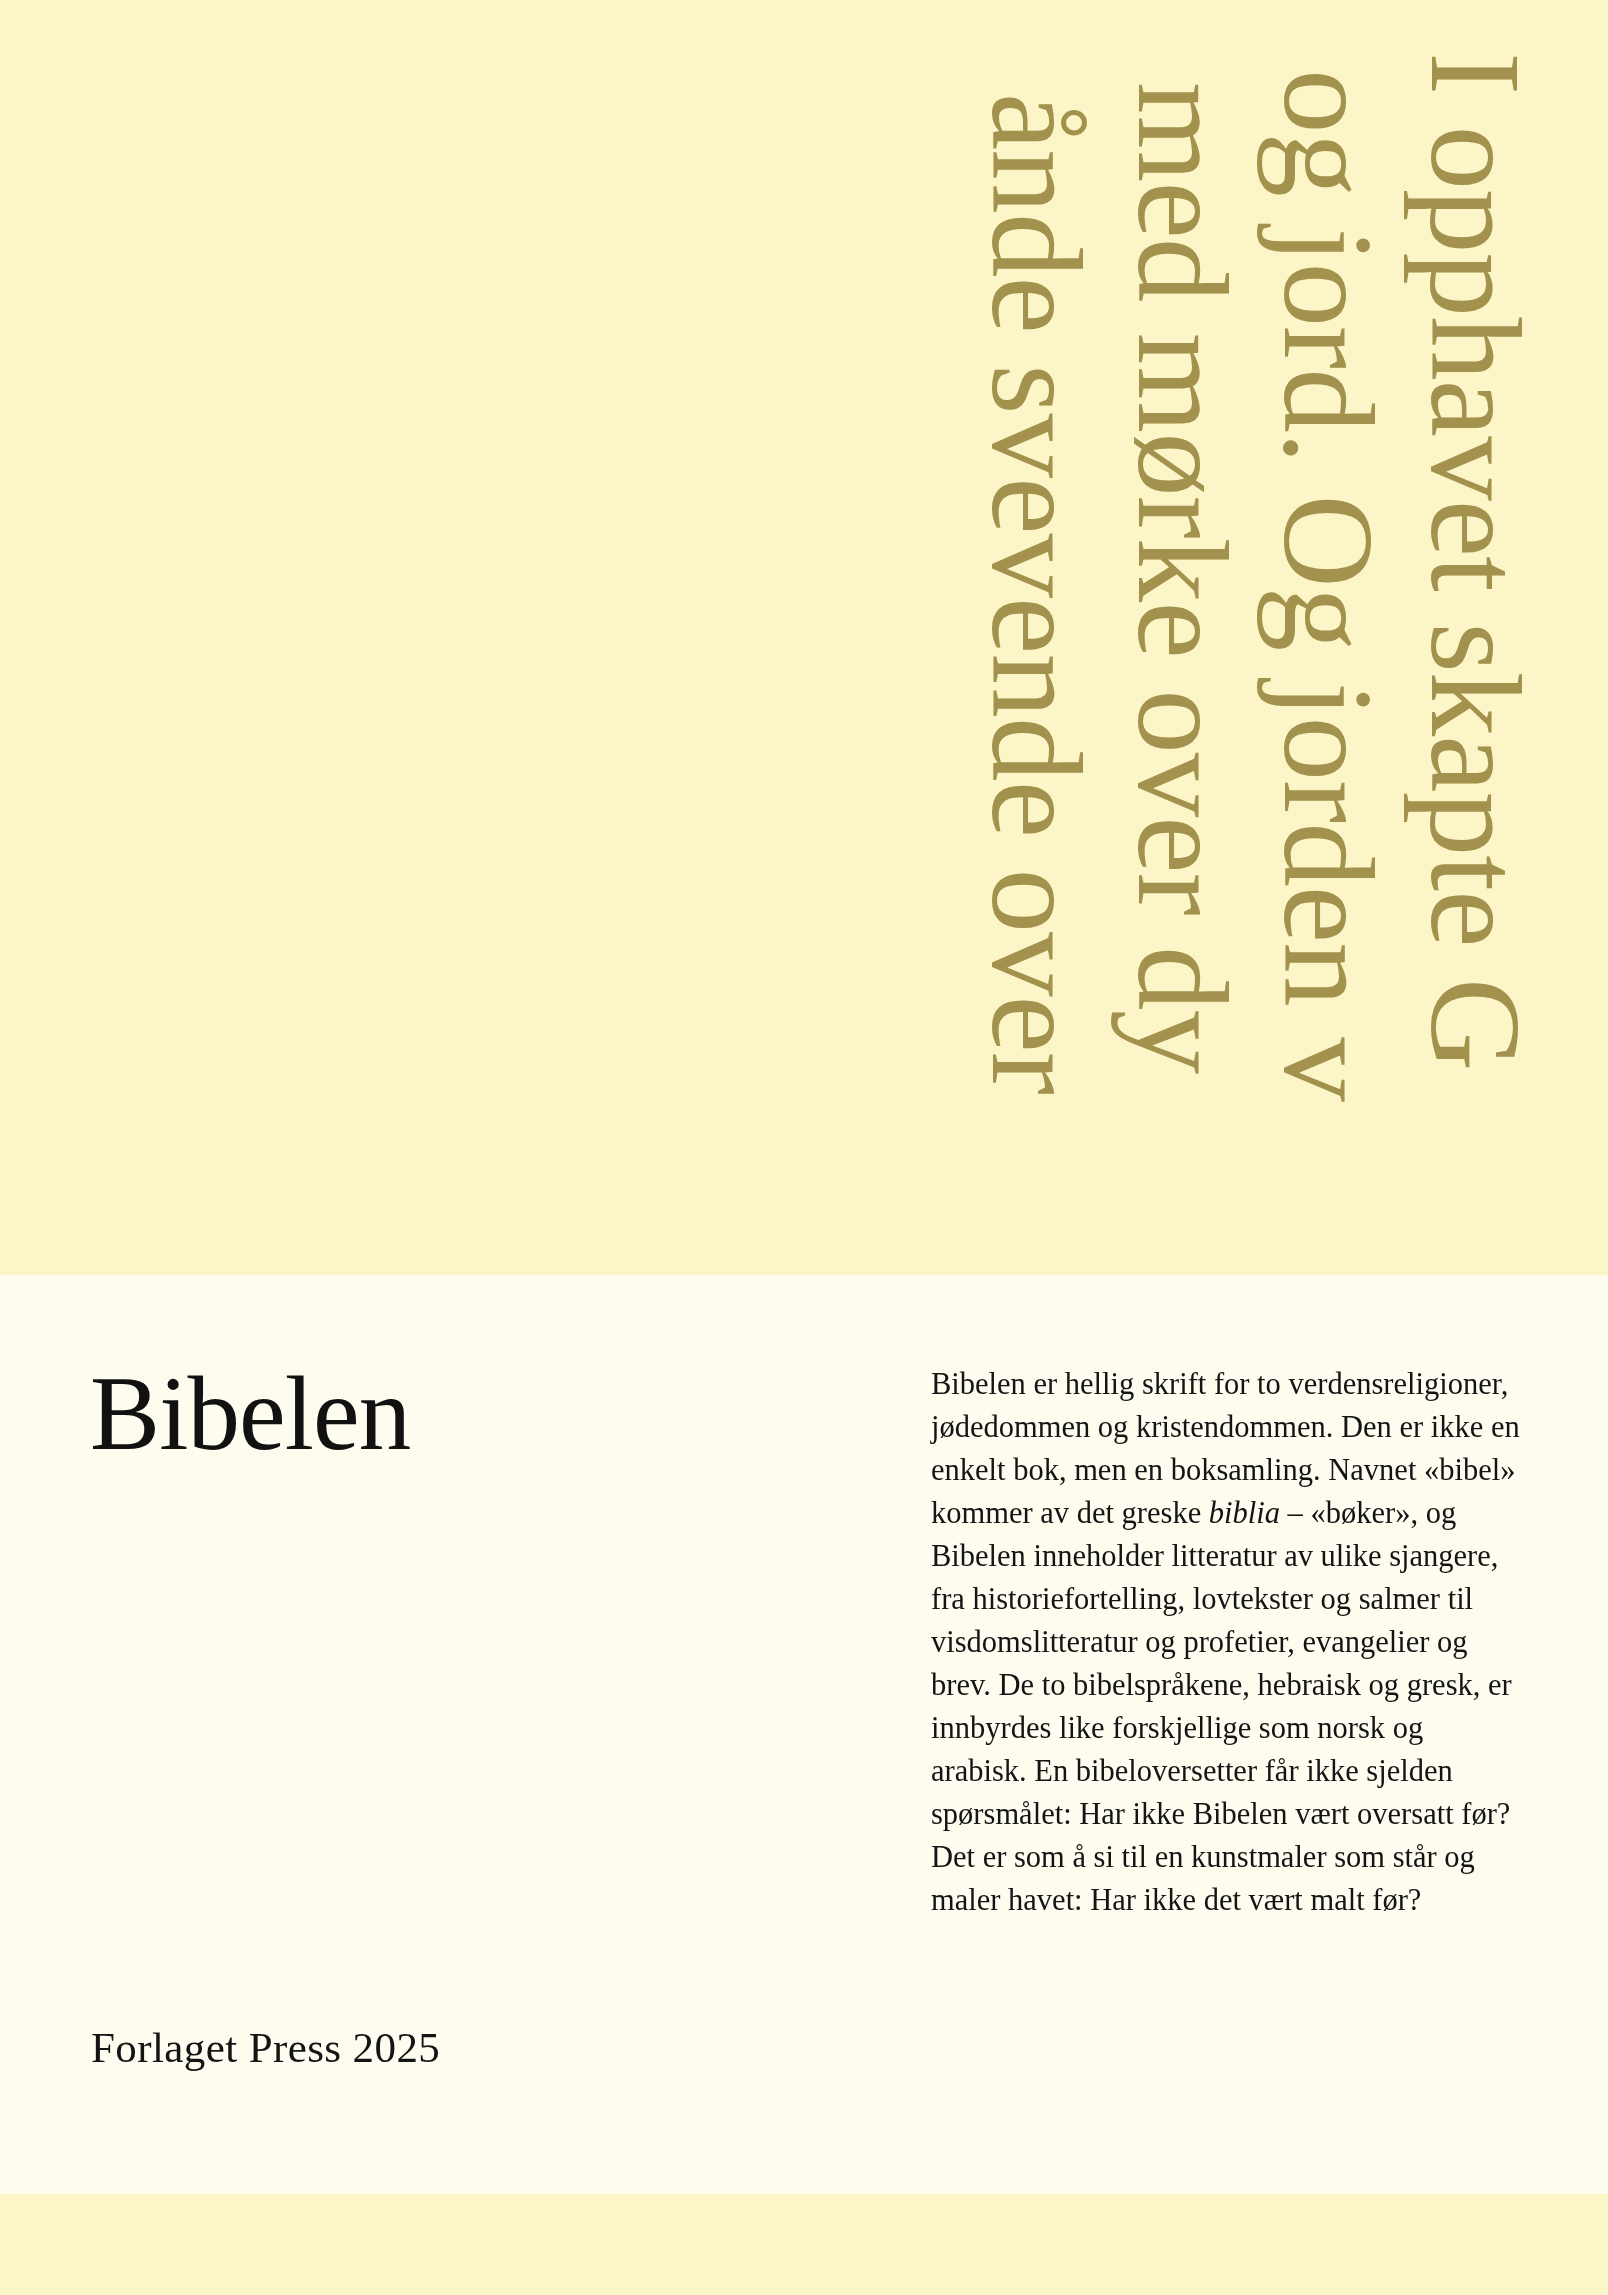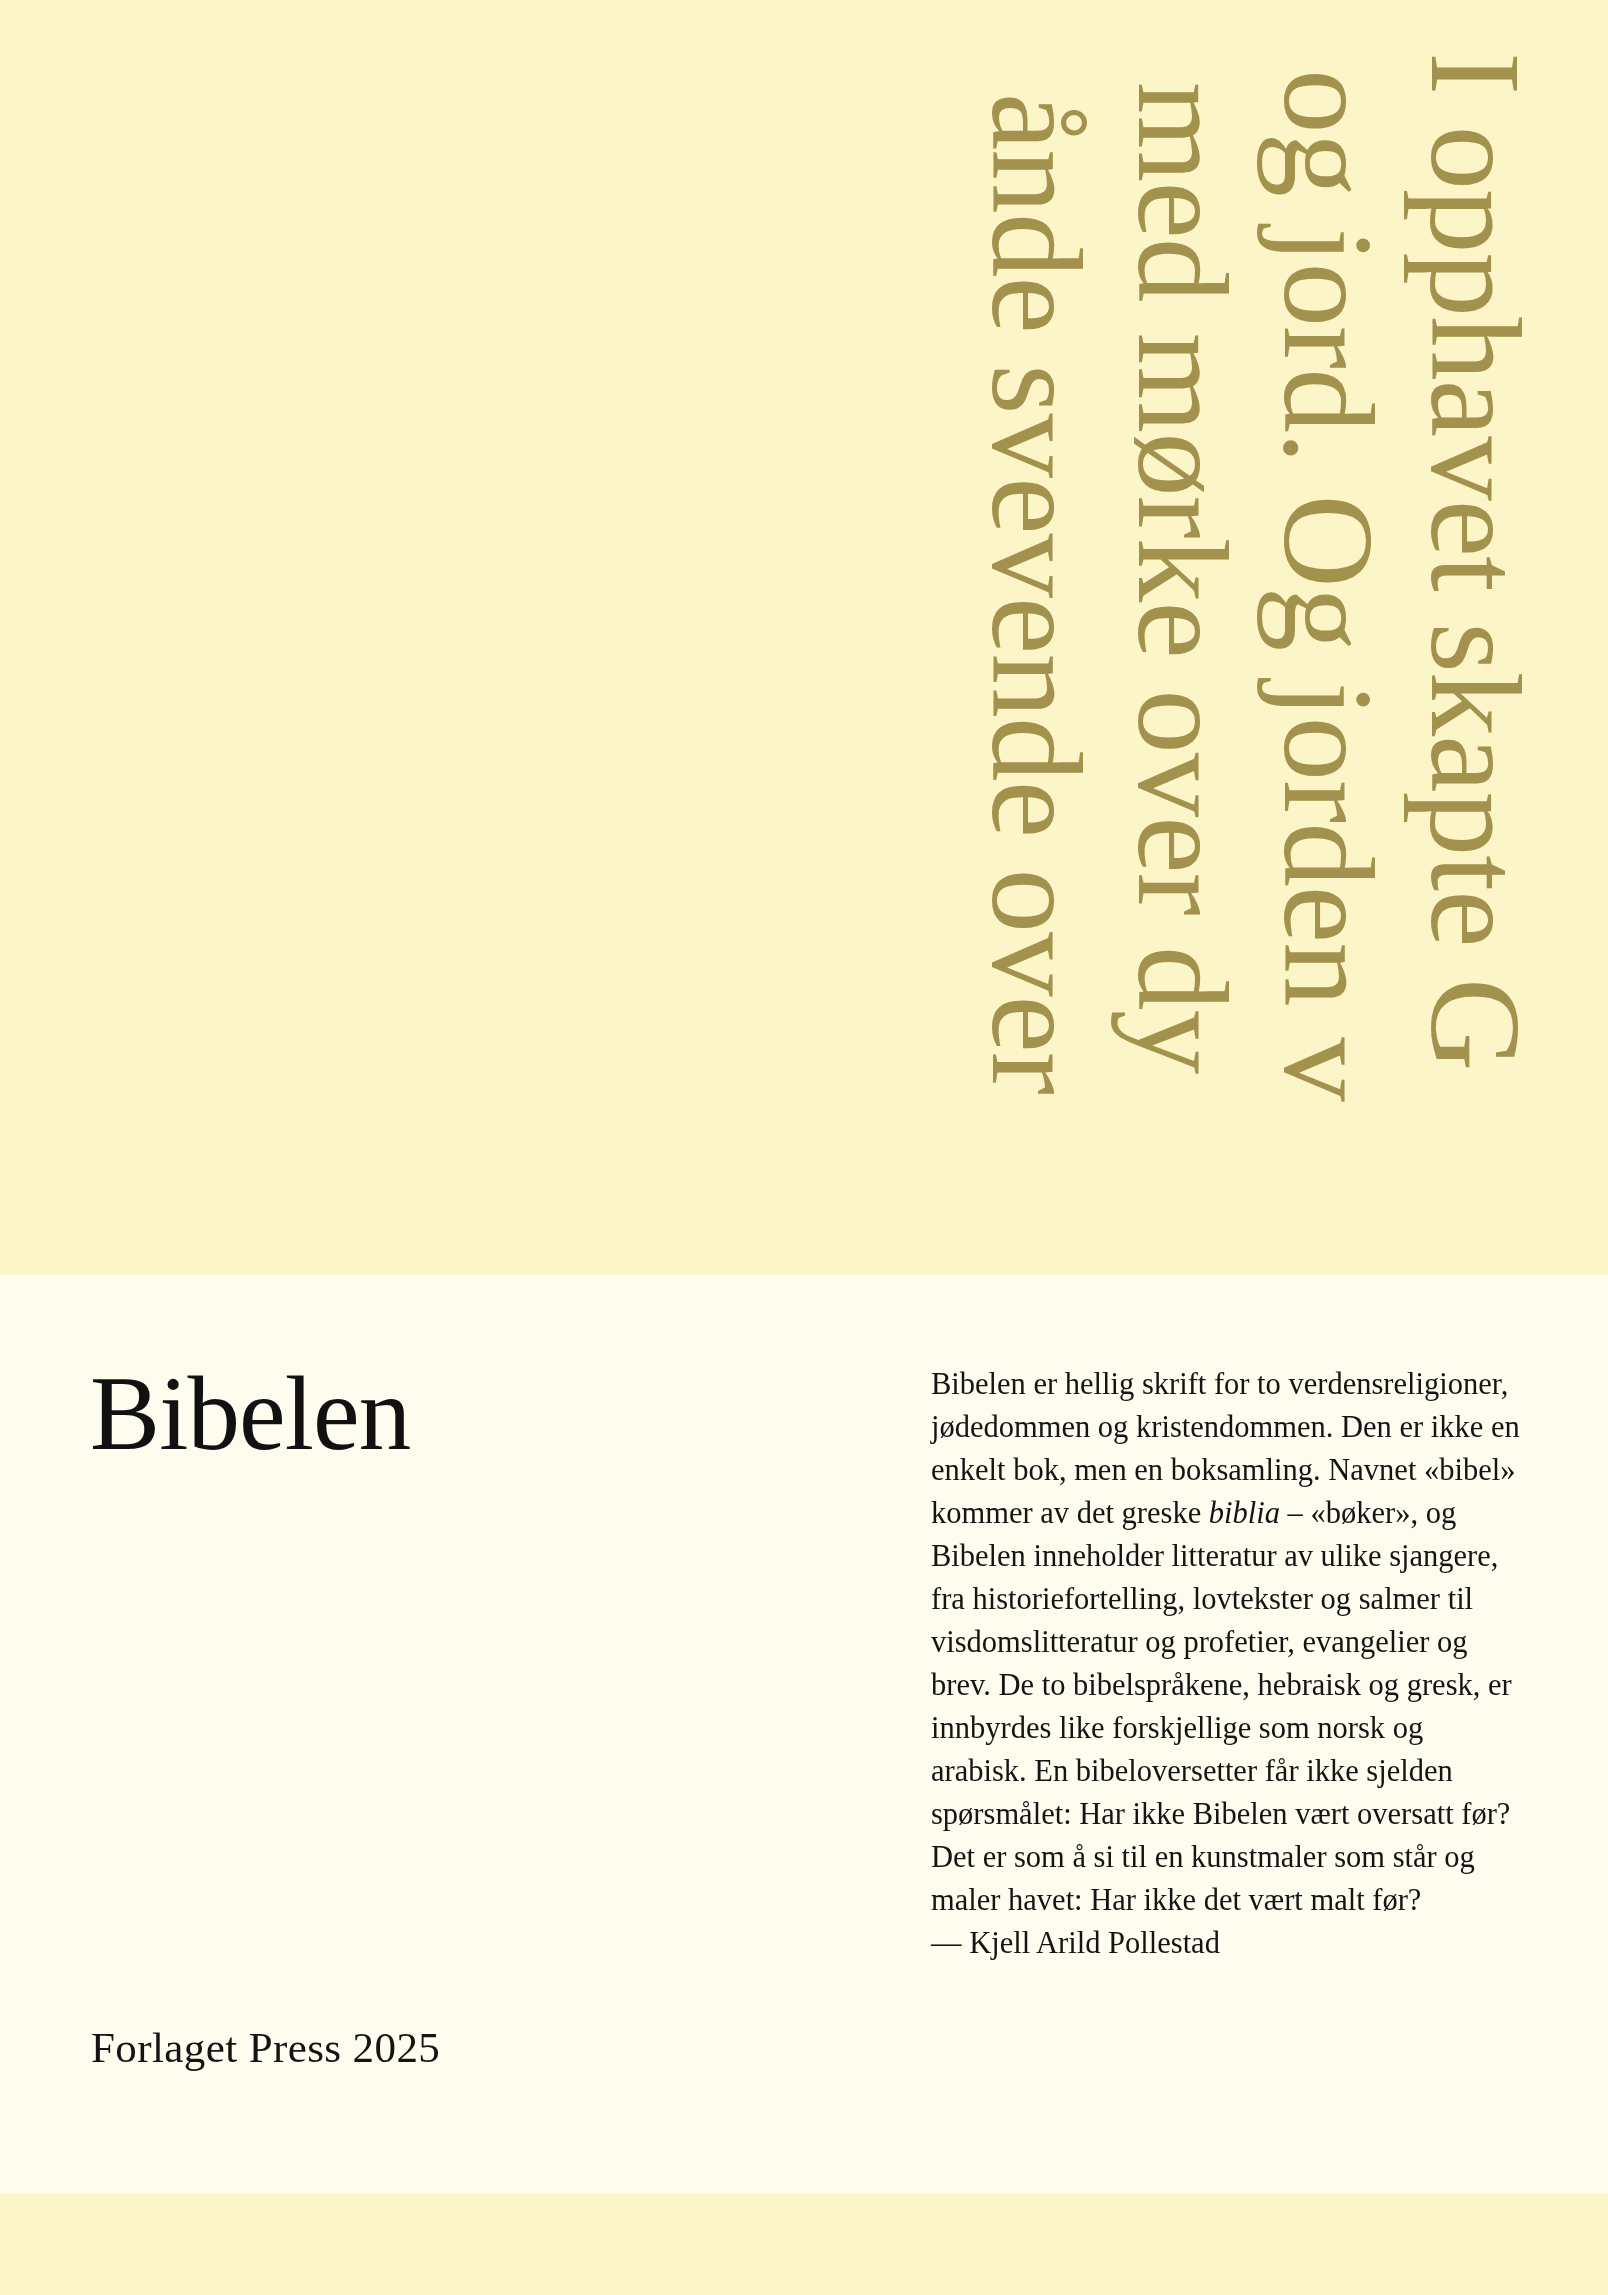--- a/index.html
+++ b/index.html
@@ -122,21 +122,20 @@
       <div class="vcol c3">med mørke over dy</div>
       <div class="vcol c4">ånde svevende over</div>
     </div>
   </div>
 
   <div class="content">
     <div class="title">Bibelen</div>
 
     <div class="blurb">
       <span>Bibelen er hellig skrift for to verdensreligioner, jødedommen og kristendommen. Den er ikke en enkelt bok, men en boksamling. Navnet «bibel» kommer av det greske </span><em>biblia</em><span> – «bøker», og Bibelen inneholder litteratur av ulike sjangere, fra historiefortelling, lovtekster og salmer til visdomslitteratur og profetier, evangelier og brev. De to bibelspråkene, hebraisk og gresk, er innbyrdes like forskjellige som norsk og arabisk. En bibeloversetter får ikke sjelden spørsmålet: Har ikke Bibelen vært oversatt før? Det er som å si til en kunstmaler som står og maler havet: Har ikke det vært malt før?</span>
-      <span class="attrib">— Kjell Arild Pollestad</span>
     </div>
 
     <div class="publisher">Forlaget Press 2025</div>
   </div>
 
   <div class="band-bottom"></div>
 </div>
 
 
 </body></html>

